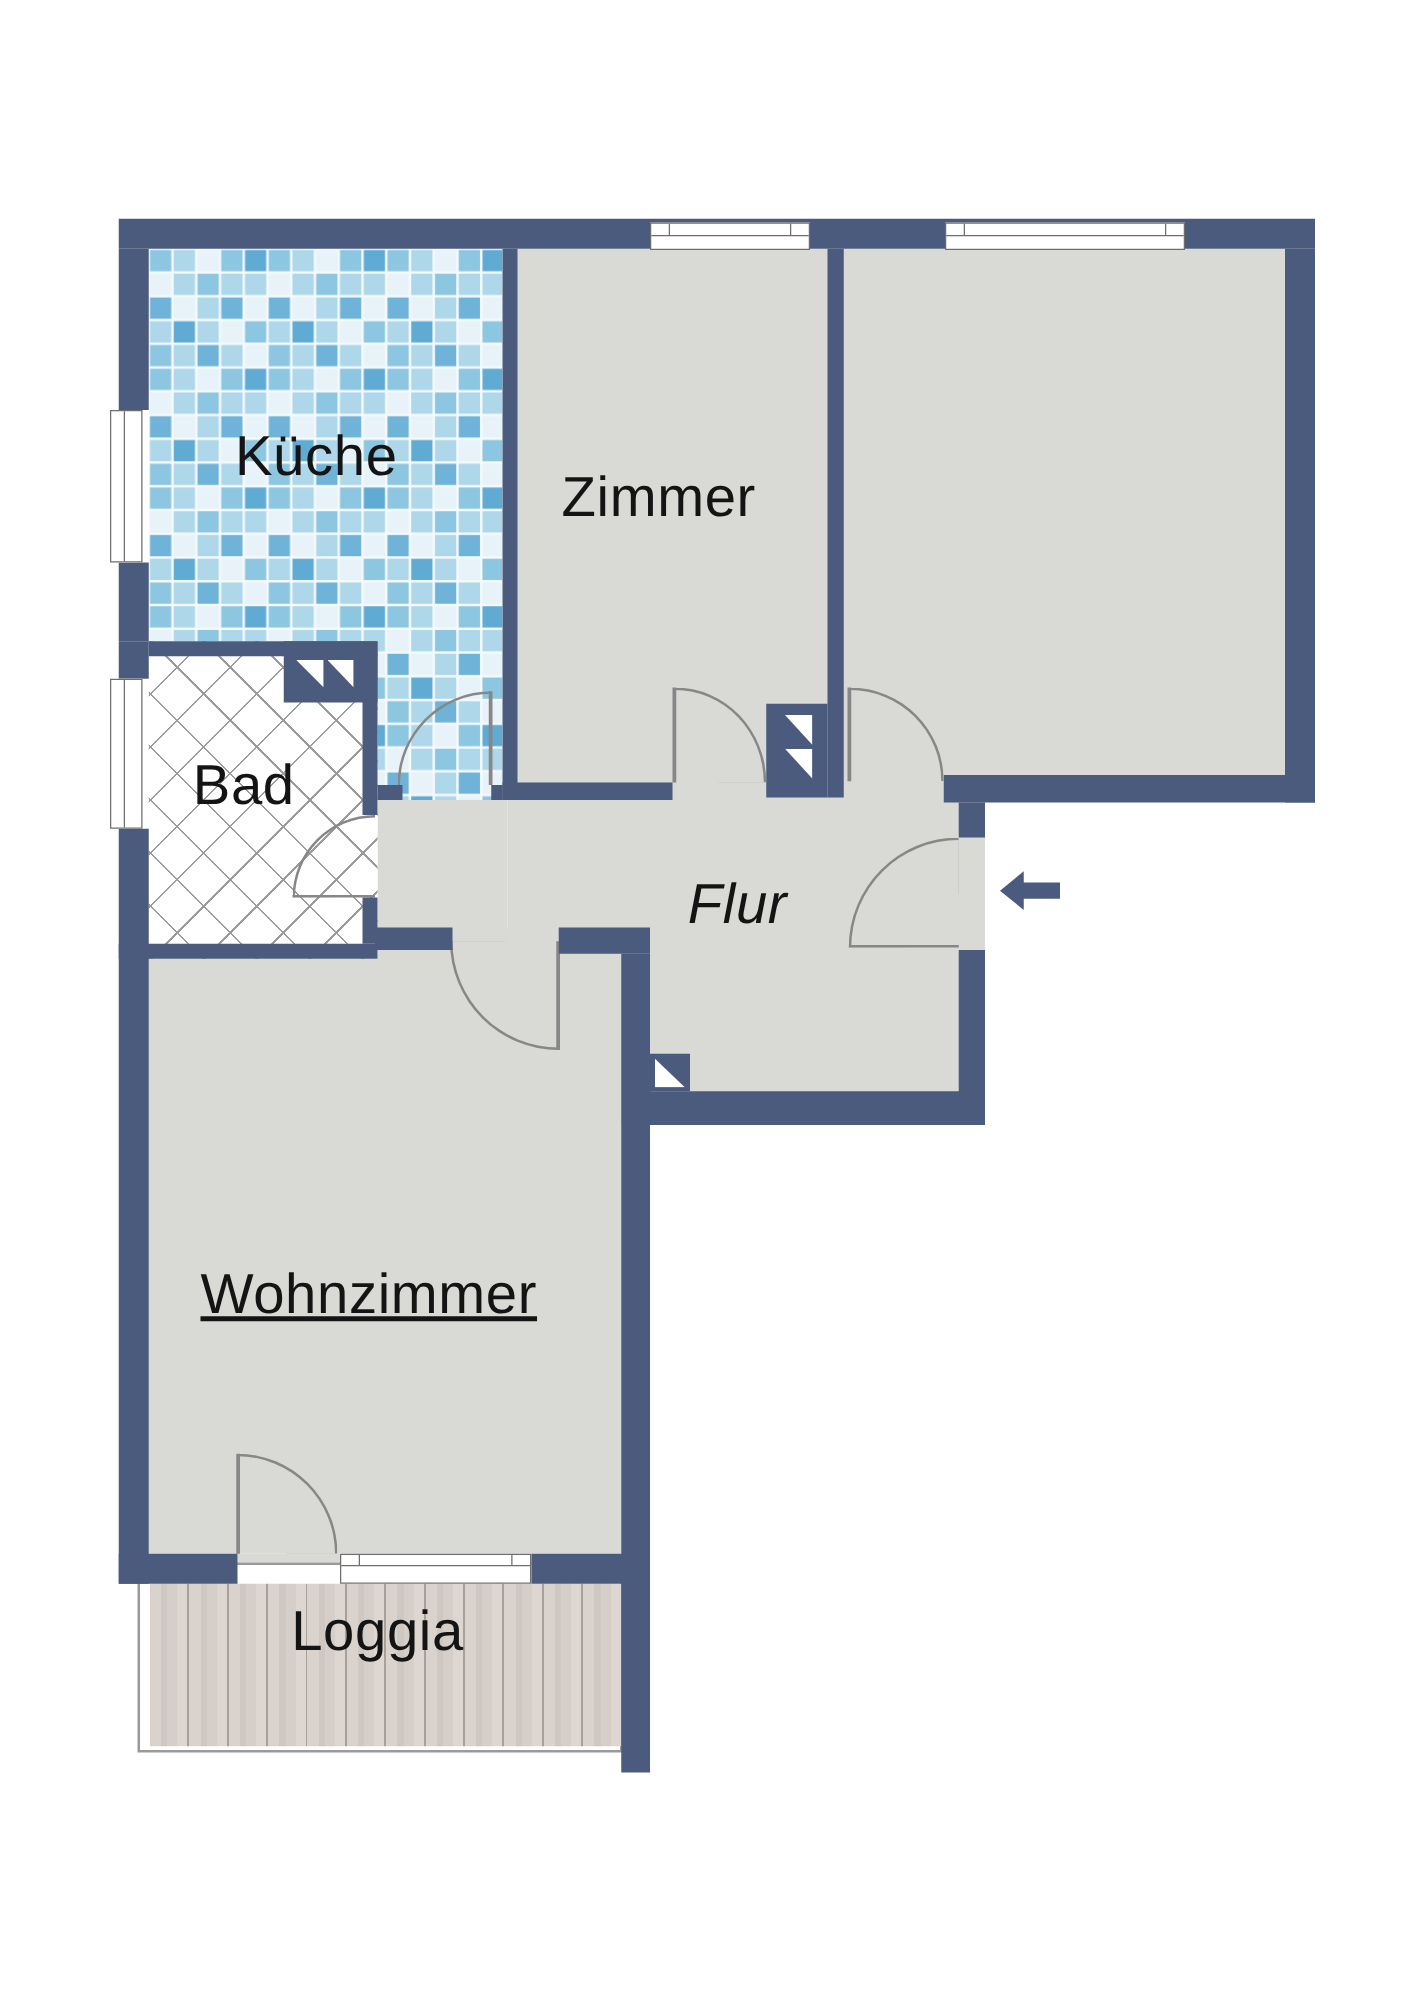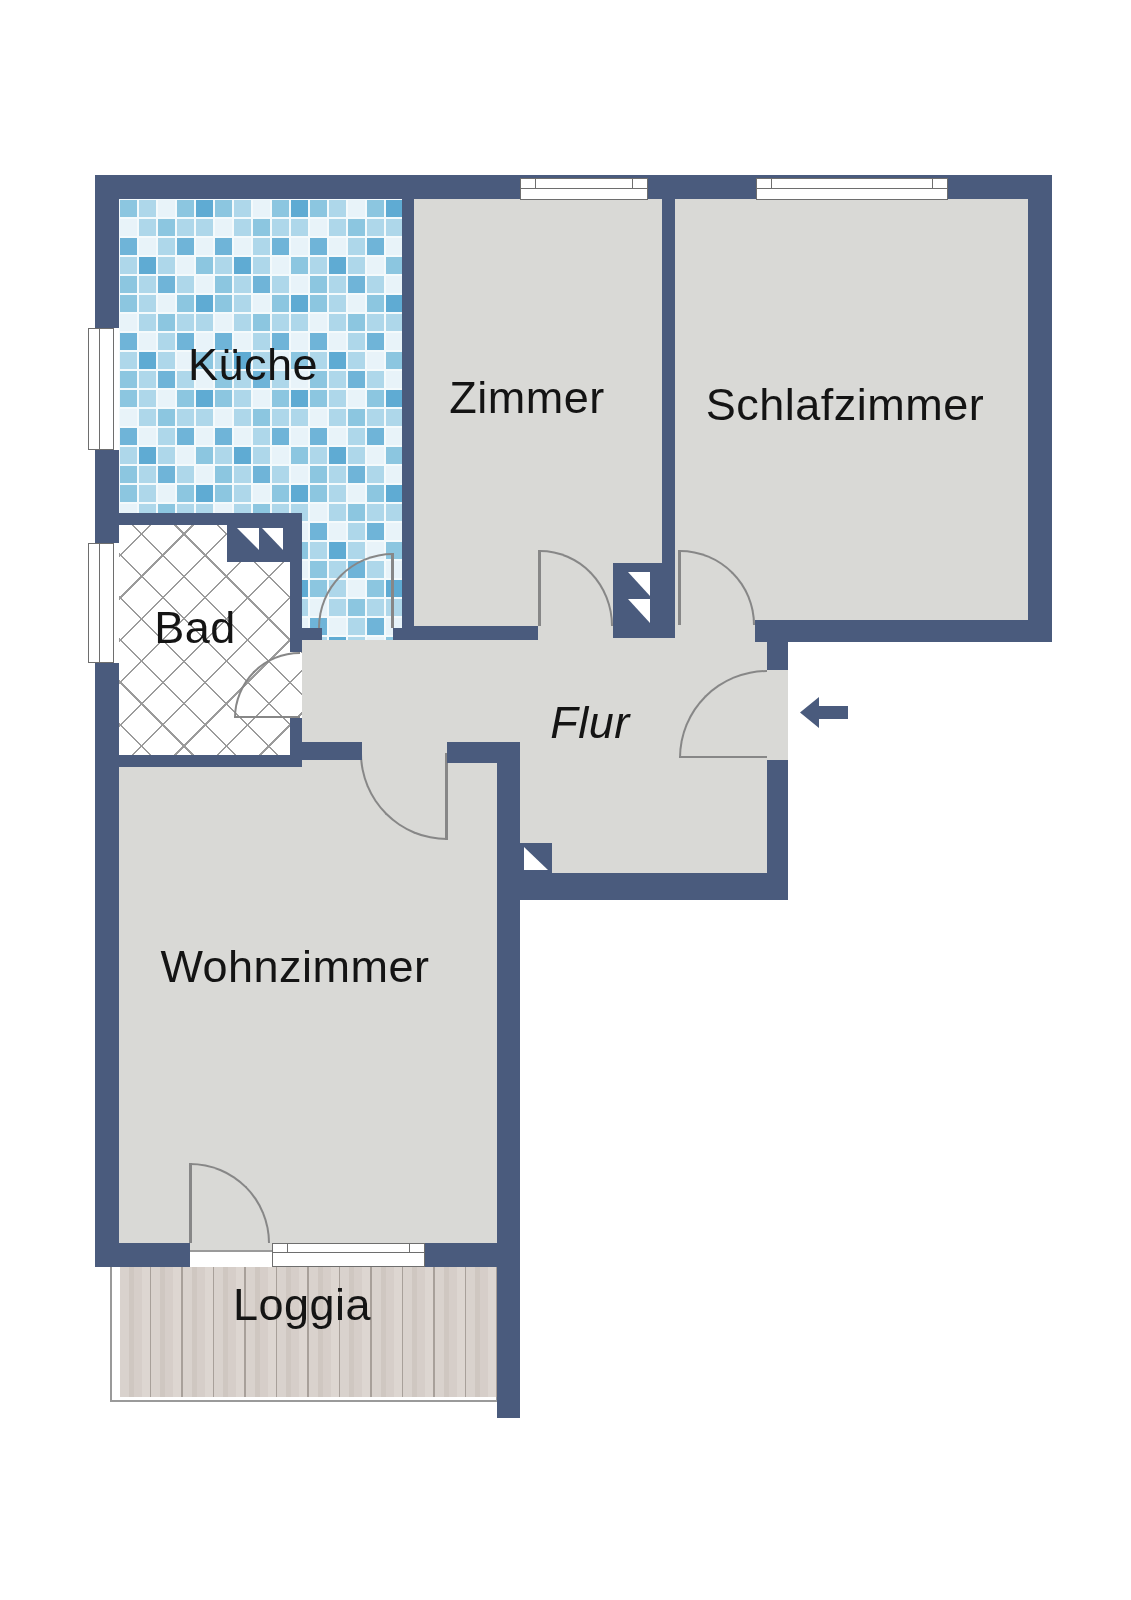--- a/index.html
+++ b/index.html
@@ -158,19 +158,18 @@
     <div class="tick-l" style="height:35%;"></div>
     <div class="tick-r" style="height:35%;"></div>
   </div>
 
   <svg class="abs" style="left:798px;top:696px;" width="52" height="34" viewBox="0 0 52 34">
     <polygon points="21,1 21,10 50,10 50,23 21,23 21,32 2,16.5" fill="#4a5b7d"></polygon>
   </svg>
 
   <div class="label" style="left:253px;top:365px;">Küche</div>
   <div class="label" style="left:527px;top:398px;">Zimmer</div>
-  <div class="label" style="left:845px;top:405px;">Schlafzimmer</div>
   <div class="label" style="left:195px;top:628px;">Bad</div>
   <div class="label" style="left:590px;top:723px;font-style:italic;">Flur</div>
-  <div class="label" style="left:295px;top:967px;">Wohnzimmer</div>
+  <div class="label" style="left:295px;top:1035px;text-decoration:underline;">Wohnzimmer</div>
   <div class="label" style="left:302px;top:1305px;">Loggia</div>
 
 </div>
 
 </body></html>

